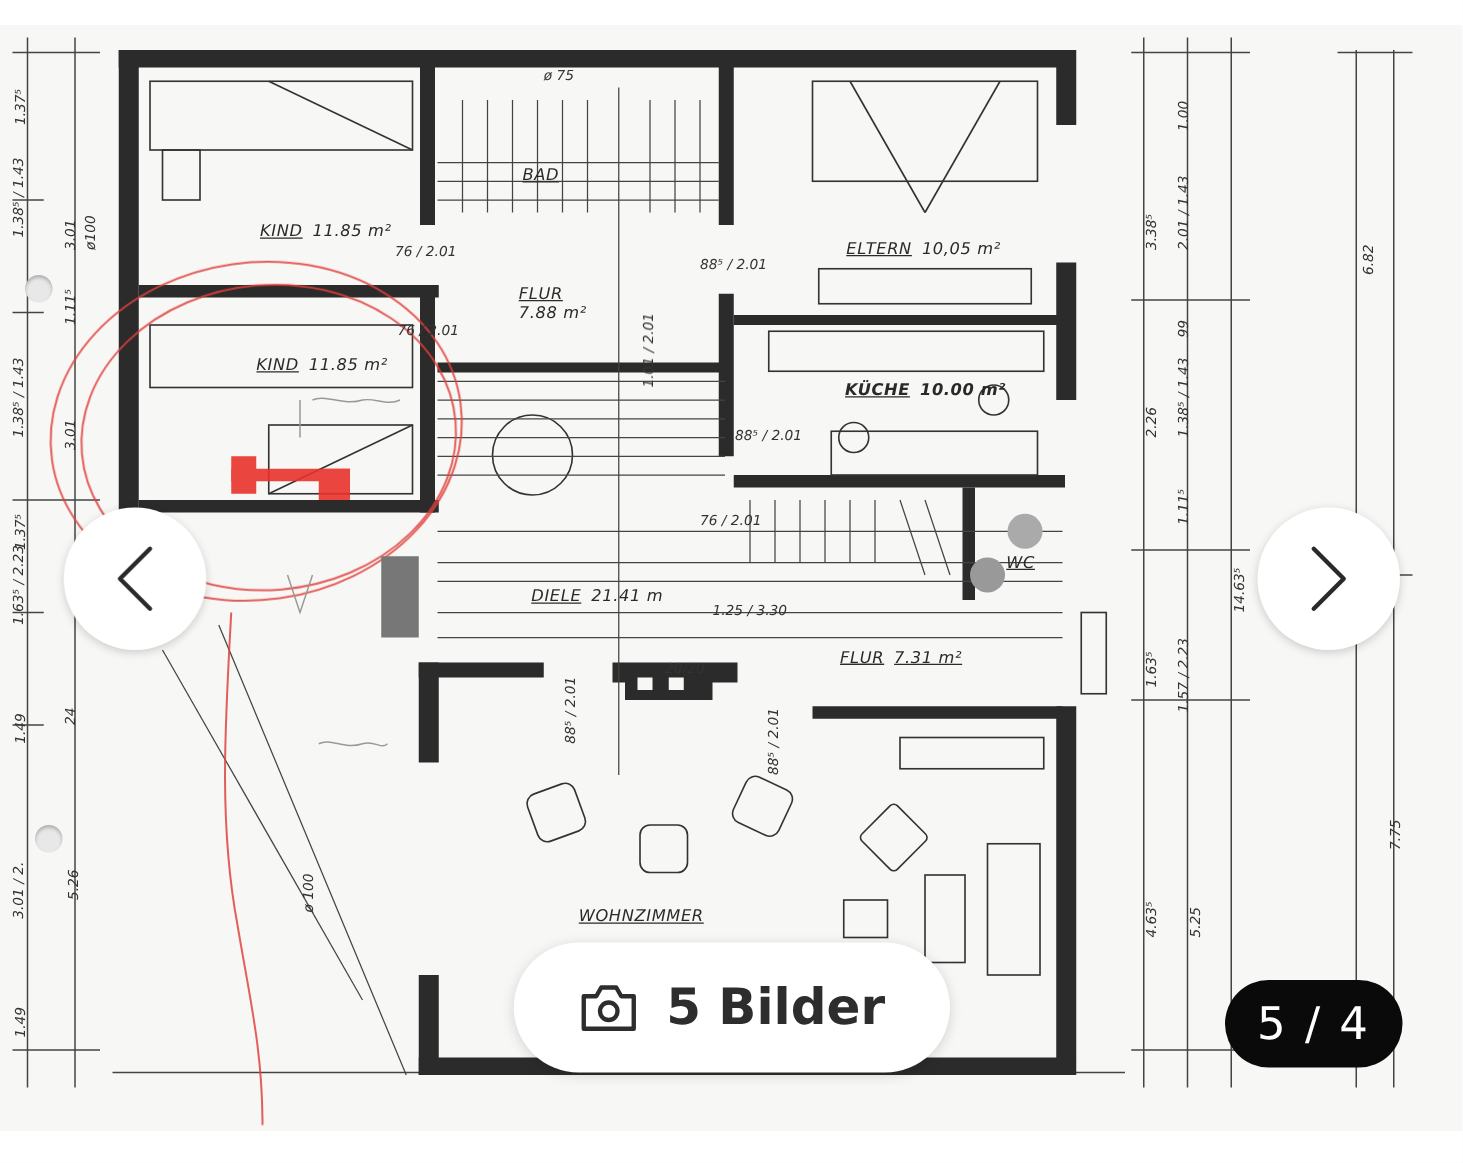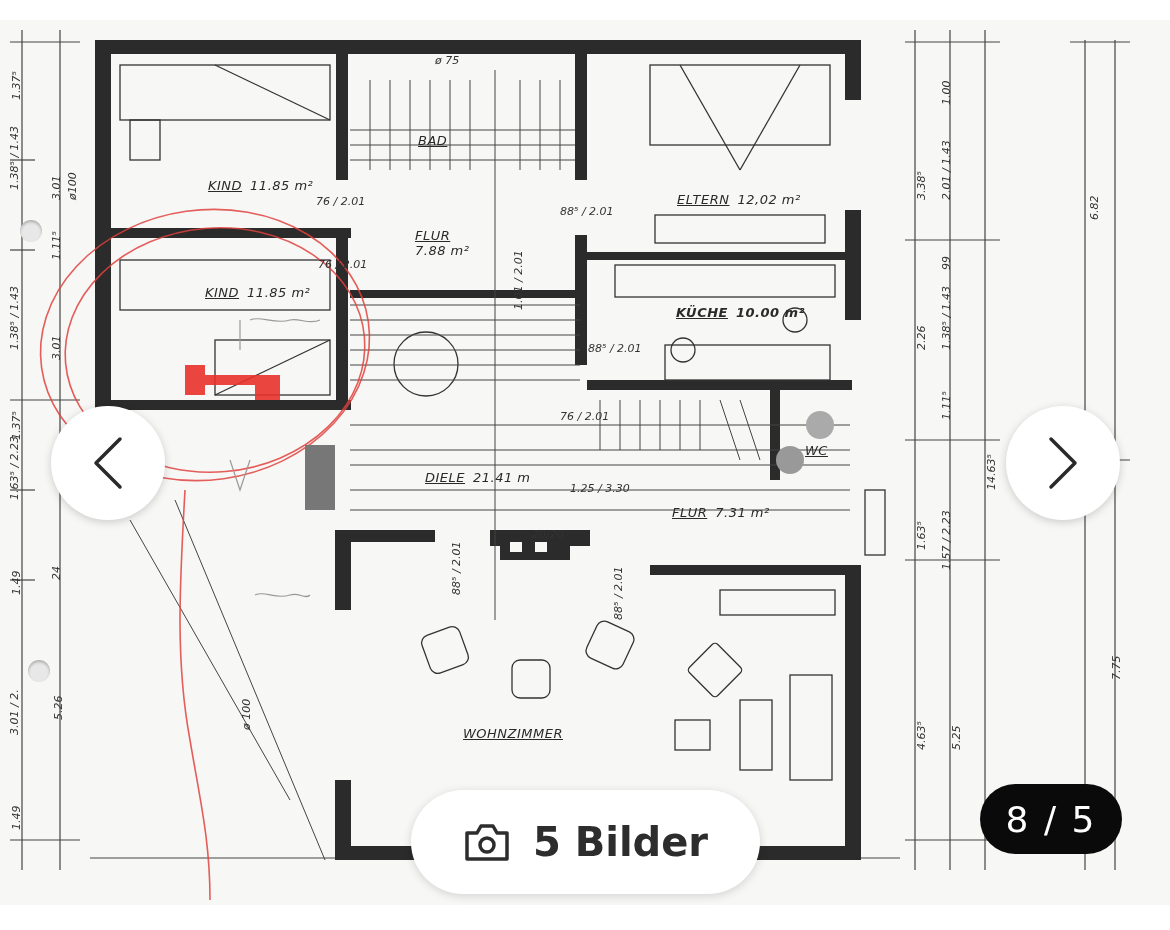--- a/index.html
+++ b/index.html
@@ -36,21 +36,21 @@
     position: absolute; width: 114px; height: 114px; border-radius: 50%;
     background: #ffffff; box-shadow: 0 2px 8px rgba(0,0,0,0.18);
     display: flex; align-items: center; justify-content: center; cursor: pointer;
   }
   .nav-prev { left: 51px; top: 406px; }
   .nav-next { left: 1006px; top: 406px; }
   .photos-pill {
     position: absolute; left: 411px; top: 754px; width: 349px; height: 104px;
     border-radius: 52px; background: #ffffff;
     box-shadow: 0 2px 10px rgba(0,0,0,0.15);
-    display: flex; align-items: center; justify-content: center; gap: 22px; cursor: pointer; margin-top: 36px;
+    display: flex; align-items: center; justify-content: center; gap: 22px; cursor: pointer;
   }
   .photos-pill .label {
     font-family: "DejaVu Sans", sans-serif; font-weight: bold; font-size: 40px; color: #2d2d2d;
   }
   .counter-badge {
     position: absolute; left: 980px; top: 784px; width: 142px; height: 70px;
     border-radius: 35px; background: #0a0a0a; color: #ffffff;
     display: flex; align-items: center; justify-content: center;
     font-family: "DejaVu Sans", sans-serif; font-size: 36px; letter-spacing: 2px;
   }
@@ -209,24 +209,24 @@
       <circle cx="790" cy="440" r="14" fill="#999"></circle>
       <circle cx="820" cy="405" r="14" fill="#aaa"></circle>
 
       <rect x="305" y="425" width="30" height="65" fill="#777"></rect>
     </svg>
 
     <div class="room-label" style="left:208px;top:158px;"><span class="name">KIND</span><span>11.85 m²</span></div>
     <div class="room-label" style="left:205px;top:265px;"><span class="name">KIND</span><span>11.85 m²</span></div>
     <div class="room-label" style="left:418px;top:113px;"><span class="name">BAD</span></div>
     <div class="room-label" style="left:415px;top:208px;"><span class="name">FLUR</span><br><span>7.88 m²</span></div>
-    <div class="room-label" style="left:677px;top:172px;"><span class="name">ELTERN</span><span>12,02 m²</span></div>
+    <div class="room-label" style="left:677px;top:172px;"><span class="name">ELTERN</span><span>10,05 m²</span></div>
     <div class="room-label" style="left:676px;top:285px;font-weight:bold;"><span class="name">KÜCHE</span><span>10.00 m²</span></div>
     <div class="room-label" style="left:425px;top:450px;"><span class="name">DIELE</span><span>21.41 m</span></div>
-    <div class="room-label" style="left:672px;top:485px;"><span class="name">FLUR</span><span>7.31 m²</span></div>
+    <div class="room-label" style="left:672px;top:499px;text-decoration:underline;"><span class="name">FLUR</span><span>7.31 m²</span></div>
     <div class="room-label" style="left:805px;top:423px;"><span class="name">WC</span></div>
     <div class="room-label" style="left:463px;top:706px;"><span class="name">WOHNZIMMER</span></div>
 
     <div class="dim-label" style="left:532px;top:508px;">20/20</div>
     <div class="dim-label" style="left:435px;top:34px;">ø 75</div>
     <div class="dim-label" style="left:316px;top:175px;">76 / 2.01</div>
     <div class="dim-label" style="left:318px;top:238px;">76 / 2.01</div>
     <div class="dim-label" style="left:560px;top:185px;">88⁵ / 2.01</div>
     <div class="dim-label" style="left:588px;top:322px;">88⁵ / 2.01</div>
     <div class="dim-label" style="left:570px;top:462px;">1.25 / 3.30</div>
@@ -284,14 +284,14 @@
   </div>
 
   <div class="photos-pill">
     <svg width="48" height="42" viewBox="0 0 48 42">
       <path d="M4 12 H14 L18 5 H30 L34 12 H44 V38 H4 Z" fill="none" stroke="#2d2d2d" stroke-width="3.5" stroke-linejoin="round"></path>
       <circle cx="24" cy="24" r="7" fill="none" stroke="#2d2d2d" stroke-width="3.5"></circle>
     </svg>
     <span class="label">5 Bilder</span>
   </div>
 
-  <div class="counter-badge">8 / 5</div>
+  <div class="counter-badge">5 / 4</div>
 </div>
 
 </body></html>

